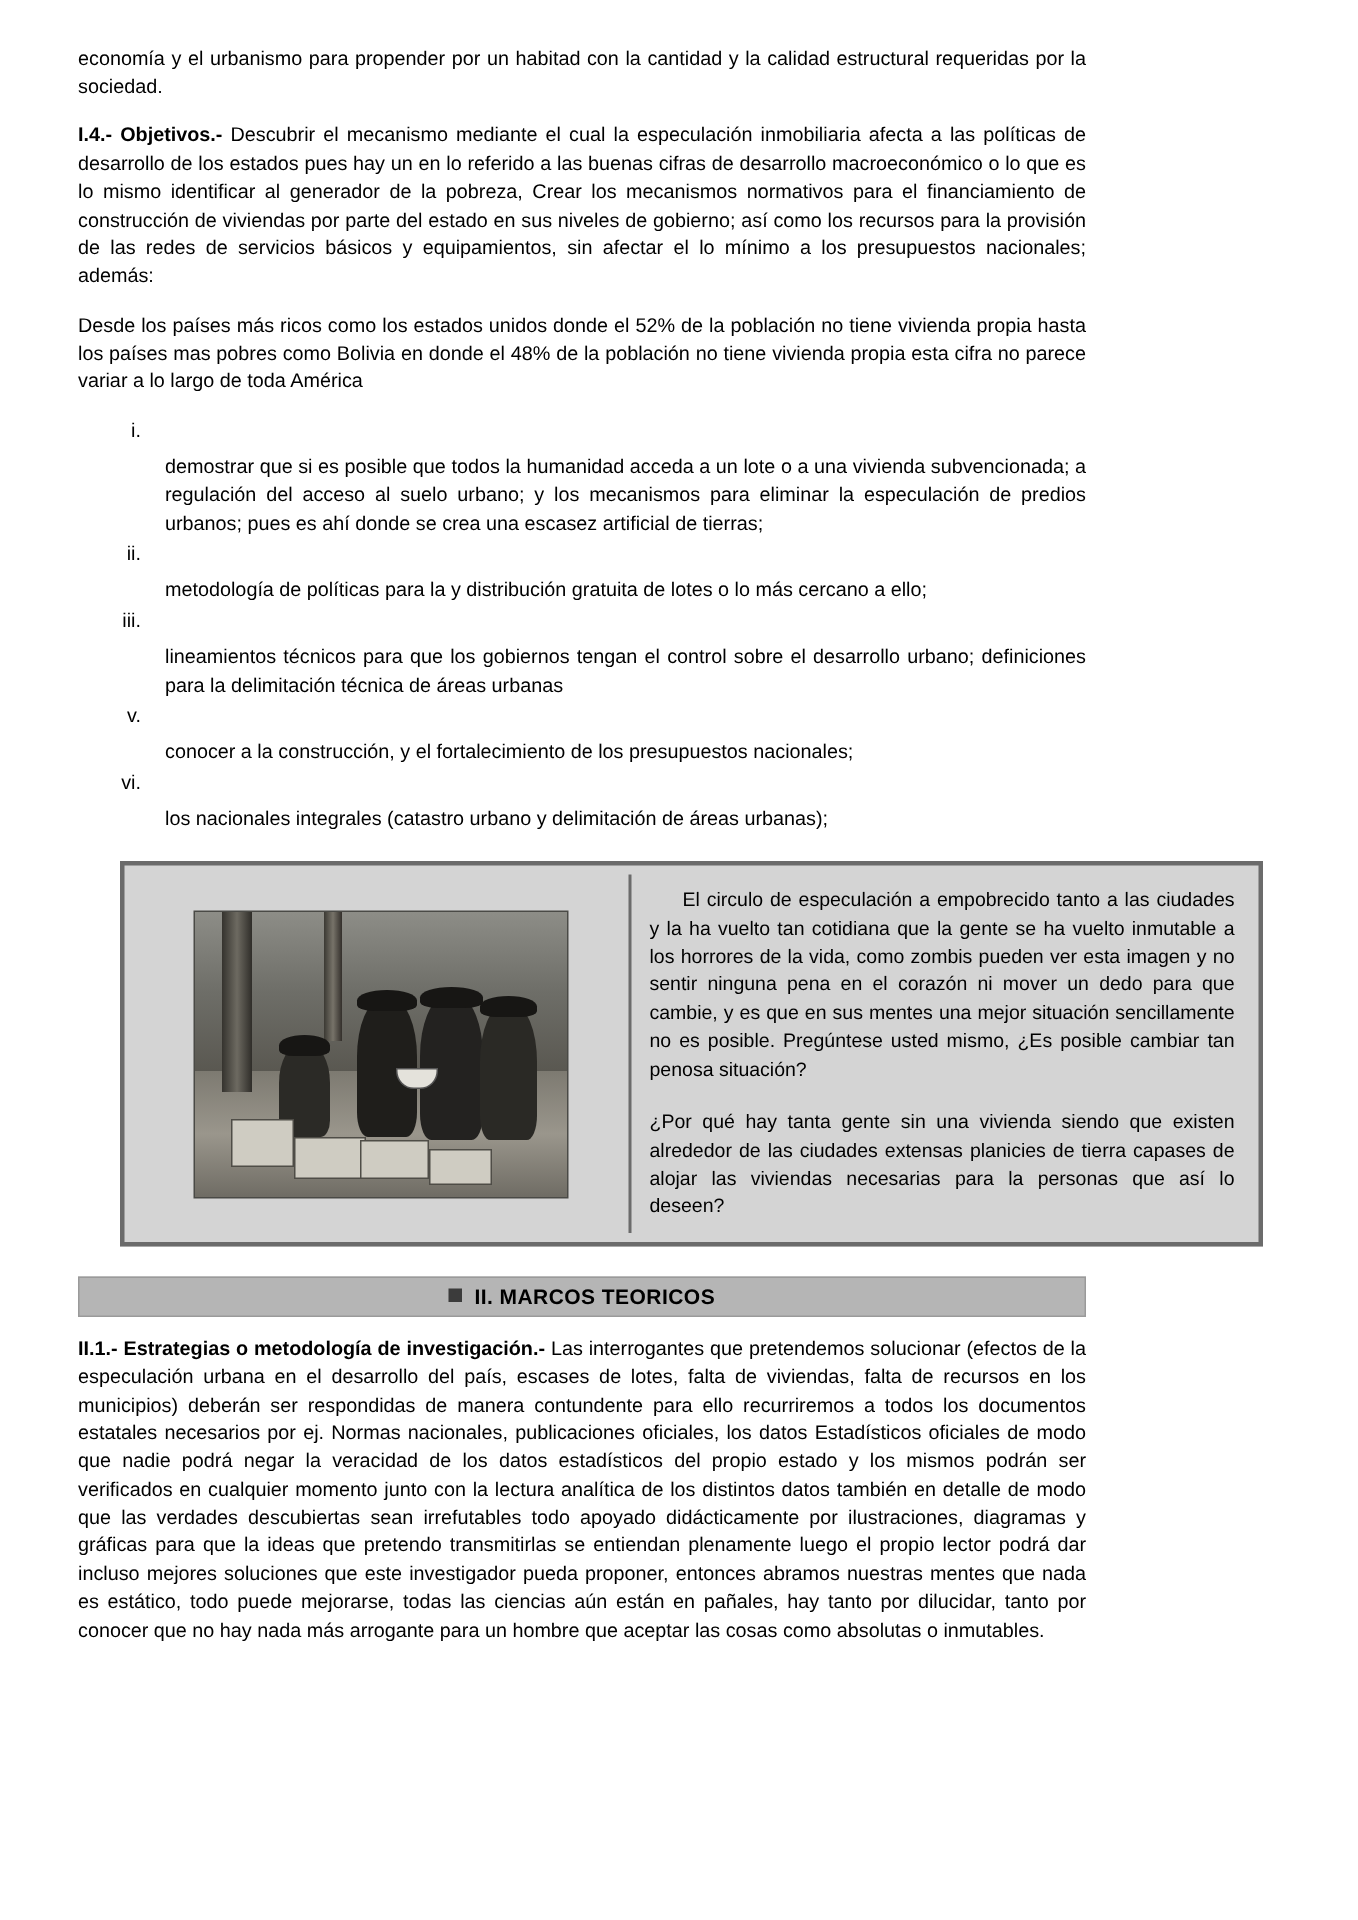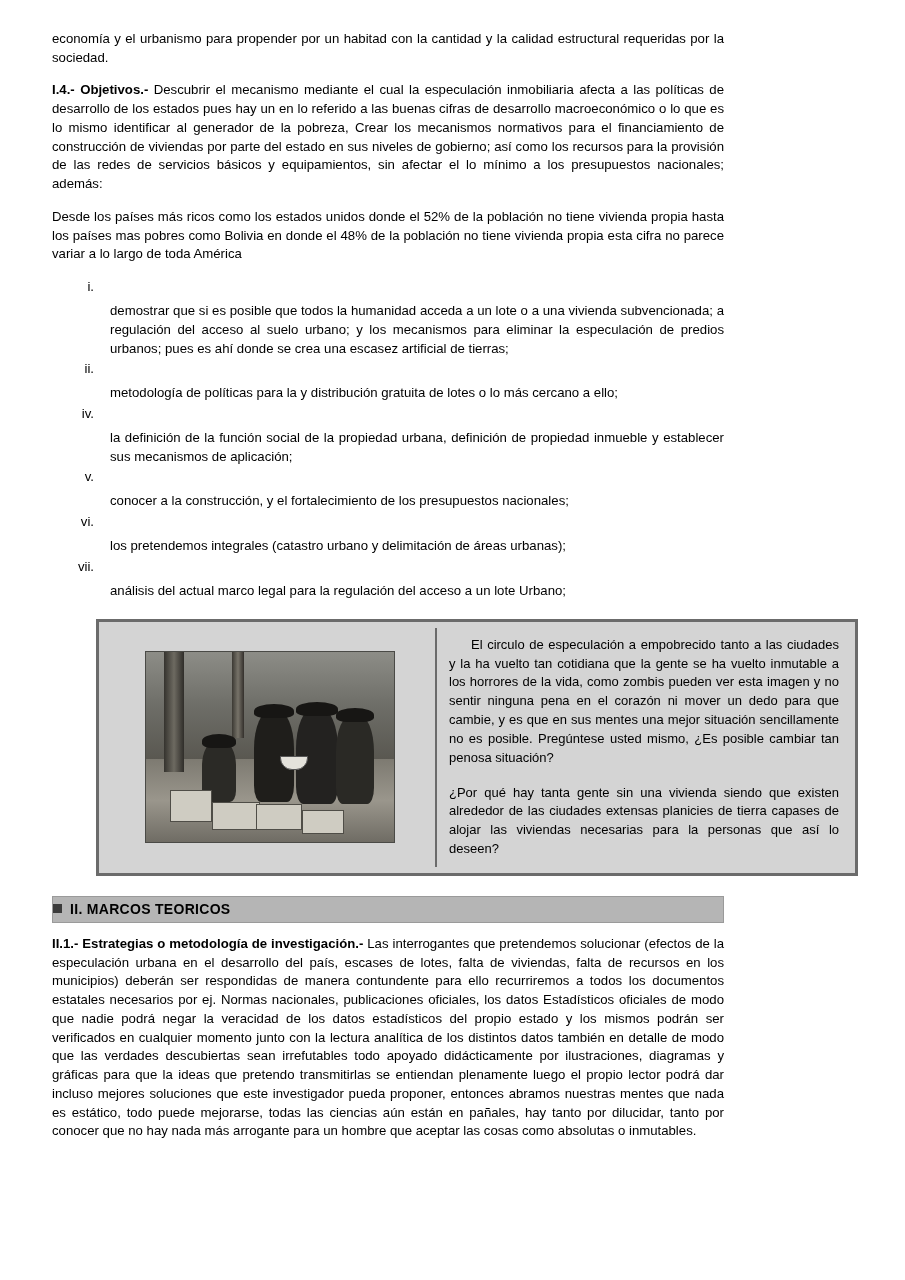--- a/index.html
+++ b/index.html
@@ -54,21 +54,21 @@
     box-sizing: border-box;
   }
   .roman-text {
     flex: 1;
     text-align: justify;
     margin-top: 24px;
   }
 
   
   .figure-block {
-    margin: 18px 0 0 44px;
+    margin: 18px 0 0 28px;
     width: 762px;
     box-sizing: border-box;
     border: 3px solid #6b6b6b;
     background: #d4d4d4;
     display: flex;
     padding: 6px;
   }
   .figure-photo-cell {
     width: 330px;
     min-width: 330px;
@@ -150,20 +150,21 @@
     margin: 0;
   }
   .figure-caption-cell p.first { text-indent: 22px; }
   .figure-caption-cell .gap { height: 16px; }
 
   
   .section-bar {
     margin: 20px 0 0 0;
     background: #b5b5b5;
     border: 1px solid #9a9a9a;
+    text-align: center;
     padding: 4px 0 5px 0;
     font-weight: bold;
     font-size: 14px;
     letter-spacing: 0.3px;
   }
   .section-bar .sq {
     display: inline-block;
     width: 9px; height: 9px;
     background: #3b3b3b;
     margin-right: 8px;
@@ -185,34 +186,30 @@
   <ul class="roman-list">
     <li>
       <span class="roman-marker">i.</span>
       <span class="roman-text">demostrar que si es posible que todos la humanidad acceda a un lote o a una vivienda subvencionada;   a  regulación del acceso al suelo urbano; y los mecanismos para eliminar la especulación de predios urbanos;  pues es ahí donde se crea una escasez artificial de tierras;</span>
     </li>
     <li>
       <span class="roman-marker">ii.</span>
       <span class="roman-text">metodología de políticas para la y distribución gratuita de lotes o lo más cercano a ello;</span>
     </li>
     <li>
-      <span class="roman-marker">iv.</span>
-      <span class="roman-text">la definición de la función social de la propiedad urbana, definición de propiedad inmueble y establecer sus mecanismos de aplicación;</span>
+      <span class="roman-marker">iii.</span>
+      <span class="roman-text">lineamientos técnicos para que los gobiernos tengan el control sobre el desarrollo urbano; definiciones para la delimitación técnica de áreas urbanas</span>
     </li>
     <li>
       <span class="roman-marker">v.</span>
       <span class="roman-text">conocer a la construcción, y el fortalecimiento de los presupuestos nacionales;</span>
     </li>
     <li>
       <span class="roman-marker">vi.</span>
-      <span class="roman-text">los pretendemos integrales (catastro urbano y delimitación de áreas urbanas);</span>
-    </li>
-    <li>
-      <span class="roman-marker">vii.</span>
-      <span class="roman-text">análisis del actual marco legal para la regulación del acceso a un lote Urbano;</span>
+      <span class="roman-text">los nacionales integrales (catastro urbano y delimitación de áreas urbanas);</span>
     </li>
   </ul>
 
   <div class="figure-block">
     <div class="figure-photo-cell">
       <div class="photo">
         <div class="ground"></div>
         <div class="tree"></div>
         <div class="tree2"></div>
         <div class="fig f1"></div>

